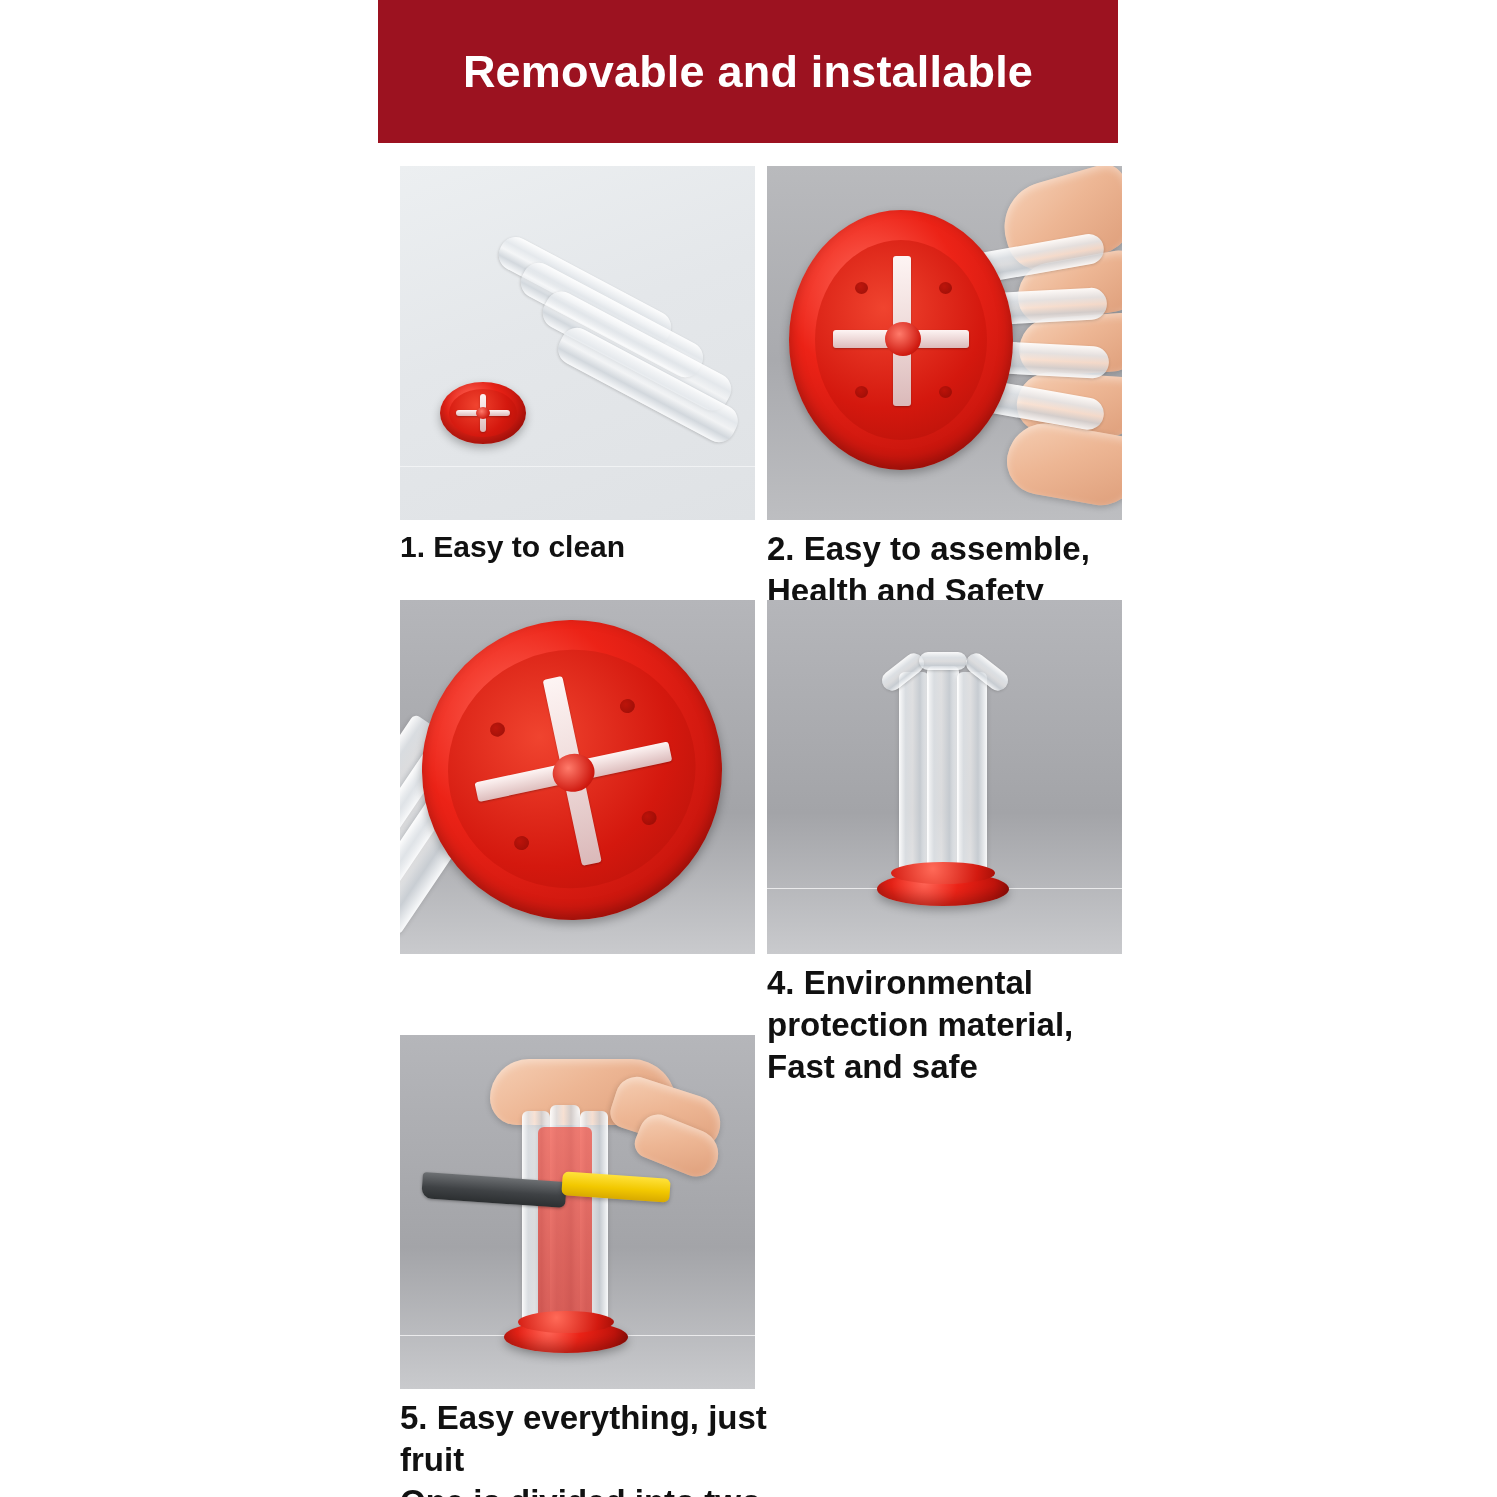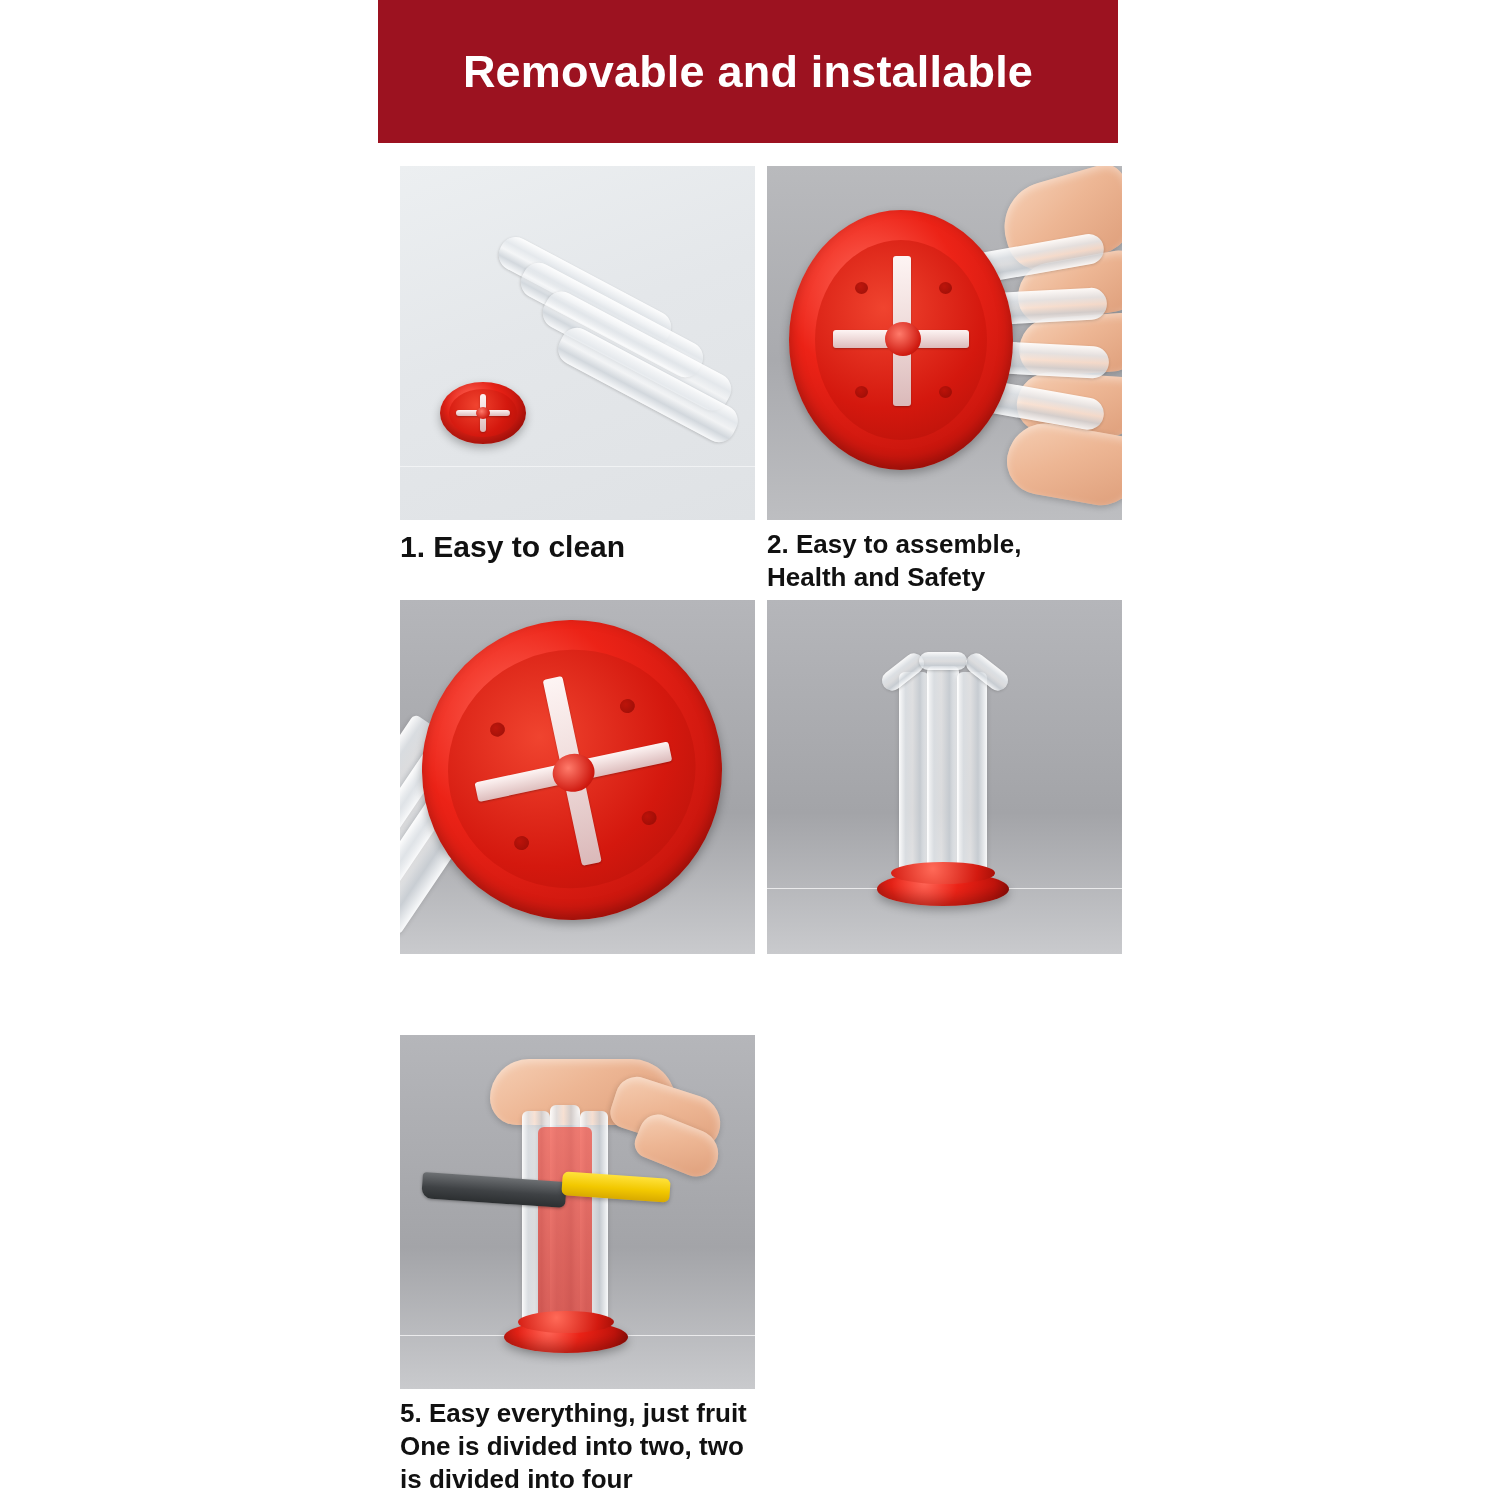--- a/index.html
+++ b/index.html
@@ -54,21 +54,21 @@
   .cell {
     position: absolute;
     margin-left: 12px;
   }
   .photo {
     position: relative;
     overflow: hidden;
     background: #d8d8da;
   }
   .caption {
-    font-size: 26px;
+    font-size: 33px;
     font-weight: bold;
     color: #111111;
     line-height: 1.27;
     margin-top: 8px;
     white-space: pre-line;
   }
   .caption.big {
     font-size: 30px;
   }
 
@@ -266,20 +266,23 @@
         <div class="tube-v" style="left:160px;top:66px;width:32px;height:234px;"></div>
         <div class="tube-v" style="left:190px;top:72px;width:30px;height:228px;"></div>
 
         <div class="tube-h" style="left:112px;top:62px;width:48px;height:20px;transform:rotate(-38deg);border-radius:14px;"></div>
         <div class="tube-h" style="left:196px;top:62px;width:48px;height:20px;transform:rotate(38deg);border-radius:14px;"></div>
         <div class="tube-h" style="left:152px;top:52px;width:48px;height:18px;border-radius:14px;"></div>
 
         <div class="disc" style="left:110px;top:272px;width:132px;height:34px;border-radius:50%;"></div>
         <div style="position:absolute;left:124px;top:262px;width:104px;height:22px;border-radius:50%;background:radial-gradient(circle at 40% 30%,#ff6a58,#d31a10 70%,#a50f07);"></div>
       </div>
+      <div class="caption">4. Environmental
+protection material,
+Fast and safe</div>
     </div>
 
     <div class="cell" id="cell-5">
       <div class="photo ph-5">
         <div class="bg-grey2"></div>
         <div class="table-line" style="top:300px;background:rgba(255,255,255,0.7);"></div>
 
         <div class="hand" style="left:90px;top:24px;width:186px;height:66px;border-radius:44px 50px 18px 30px;"></div>
         <div class="hand" style="left:212px;top:52px;width:110px;height:54px;border-radius:30px 40px 36px 22px;transform:rotate(18deg);"></div>
         <div class="hand" style="left:236px;top:88px;width:84px;height:46px;border-radius:26px 34px 30px 20px;transform:rotate(22deg);"></div>

